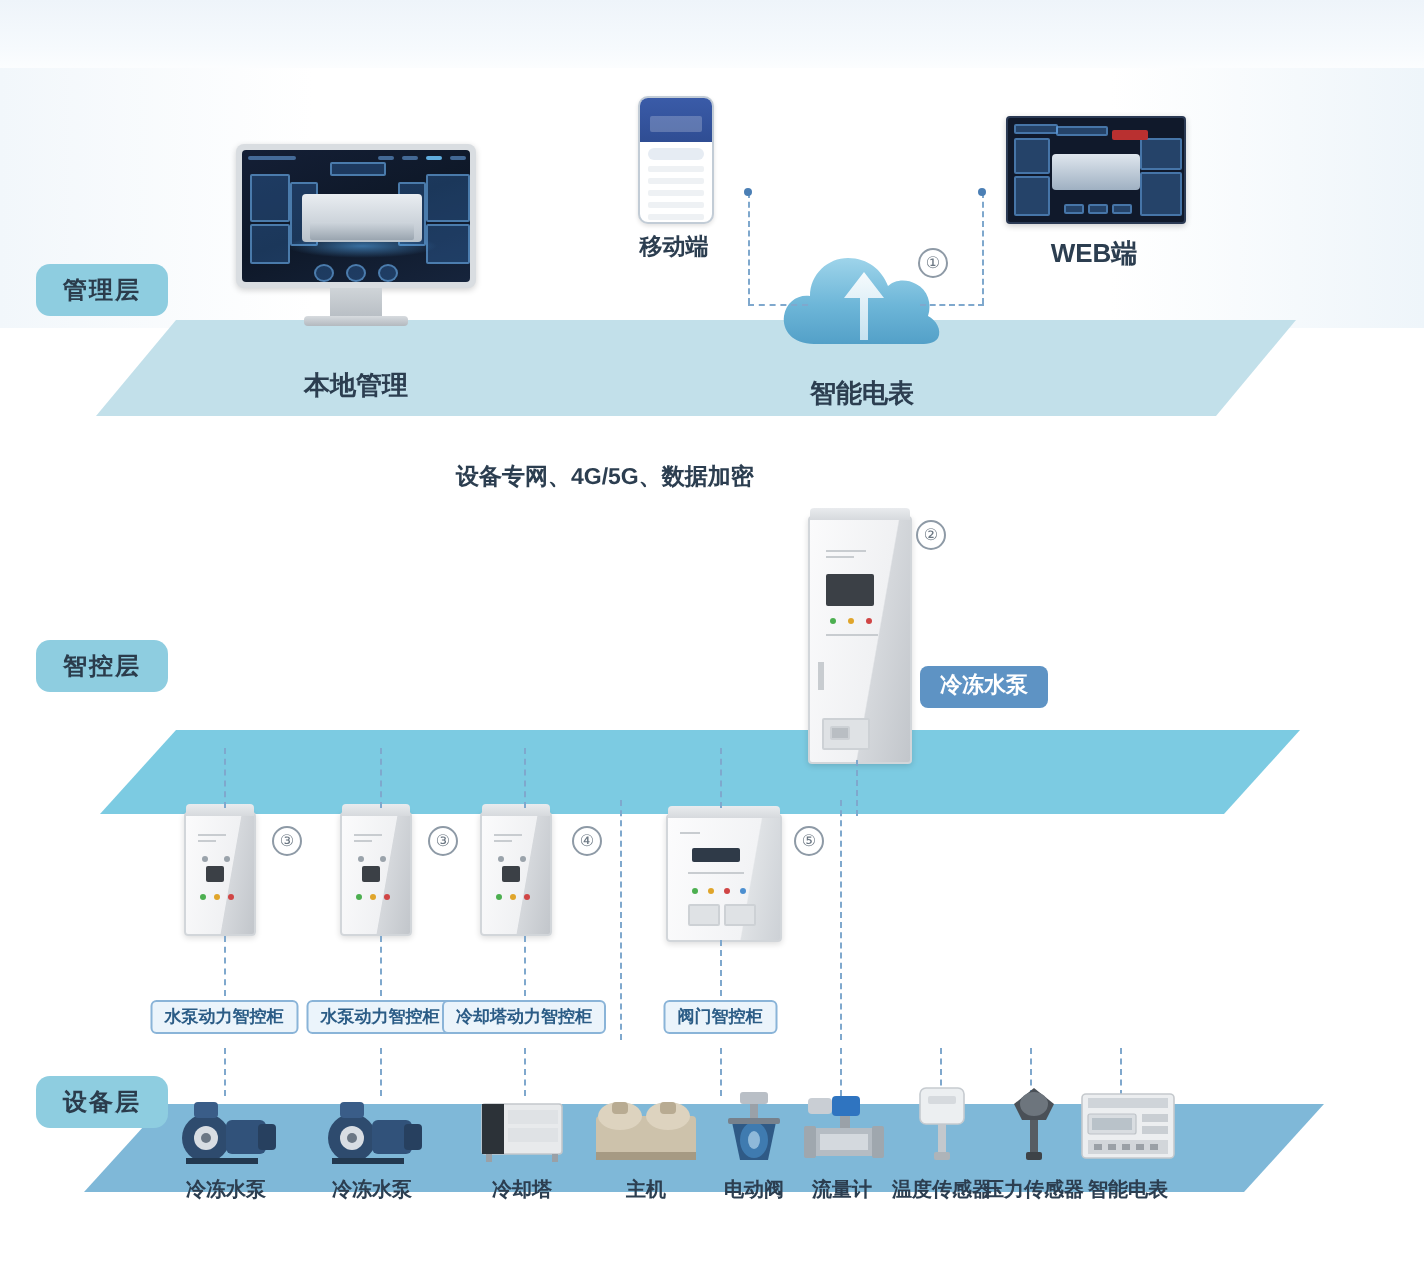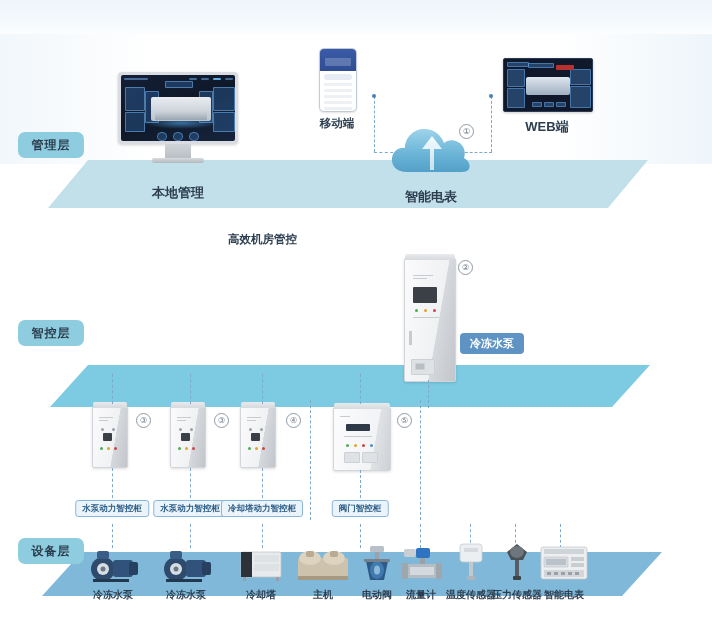--- a/index.html
+++ b/index.html
@@ -276,21 +276,21 @@
 
   <div class="dash-v" style="left:374px;top:96px;height:56px;"></div>
   <div class="dot" style="left:372px;top:94px;"></div>
   <div class="dash-h" style="left:374px;top:152px;width:30px;"></div>
 
   <div class="dash-v" style="left:491px;top:96px;height:56px;"></div>
   <div class="dot" style="left:489px;top:94px;"></div>
   <div class="dash-h" style="left:460px;top:152px;width:32px;"></div>
 
   <div class="feat">
-    <div>高效机房管控</div>
+    <div>设备专网、4G/5G、数据加密</div>
   </div>
 
 
   <div id="central-cabinet">
     <div class="cab-body" style="width:50px;height:122px;">
       <div class="cab-top"></div>
       <div class="cab-line" style="left:8px;top:16px;width:20px;"></div>
       <div class="cab-line" style="left:8px;top:19px;width:14px;"></div>
       <div class="cab-screen" style="left:8px;top:28px;width:24px;height:16px;"></div>
       <div class="cab-led" style="left:10px;top:50px;background:#4caf50;"></div>

